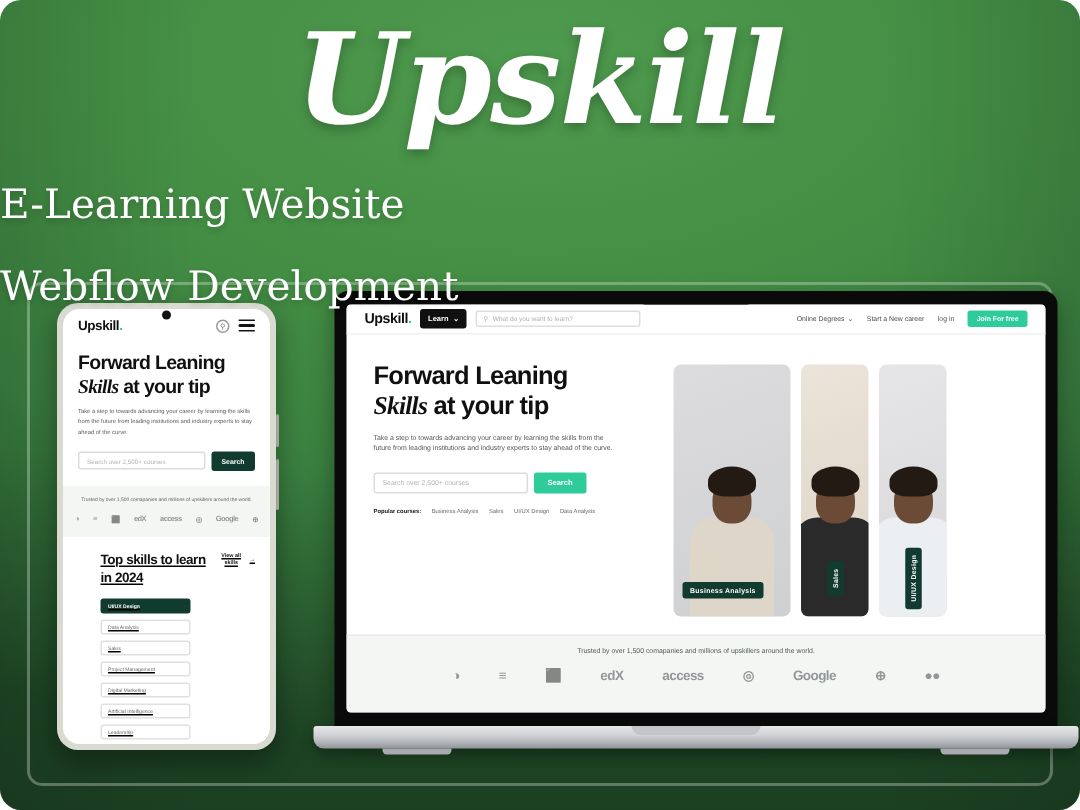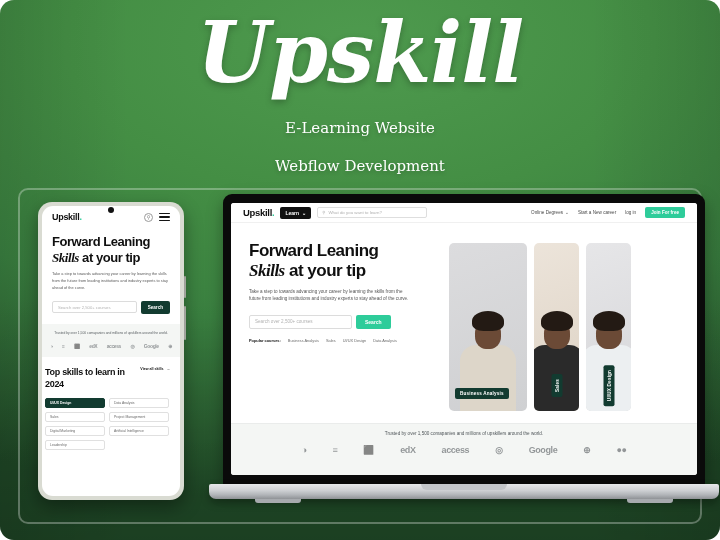--- a/index.html
+++ b/index.html
@@ -37,23 +37,23 @@
     font-weight:700;
     font-size:84px;
     letter-spacing:-1px;
     color:#ffffff;
     text-shadow: 0 3px 7px rgba(0,0,0,.25);
     line-height:1.12;
     z-index:4;
   }
   .subtitle{
     position:absolute; top:118px; left:0; right:0;
-    text-align:center;
+    text-align:left;
     font-family:"DejaVu Serif", serif;
-    font-size:15px;
+    font-size:27px;
     color:#ffffff;
     line-height:1.42;
     text-shadow:0 2px 4px rgba(0,0,0,.2);
     z-index:4;
   }
   .subtitle div + div{ margin-top:17px; }
 
   
   #stage{
     position:absolute;
@@ -203,21 +203,21 @@
     display:flex; align-items:center; padding:0 5px; font-size:4.2px; color:#b3b3b3;
   }
   .m-searchbtn{ background:#123b30; color:#fff; font-size:4.6px; font-weight:700;
                 padding:4px 7px; border-radius:2px; }
 
   .m-trust{ margin-top:10px; background:#f4f6f4; padding:7px 8px 8px; }
   .m-trust-txt{ font-size:3.3px; color:#585e62; text-align:center; line-height:1.6; }
   .m-logos{ margin-top:7px; display:flex; align-items:center; justify-content:space-between; }
   .m-logos .logo-mark{ font-size:5px; }
 
-  .m-skills{ padding:10px 10px 0 3px; }
+  .m-skills{ padding:10px 10px 0 25px;text-decoration:underline; }
   .m-skhead{ display:flex; align-items:flex-start; }
   .m-sktitle{ font-size:9px; font-weight:600; color:#101010; line-height:1.3; width:92px; letter-spacing:-.3px;}
   .m-viewall{ margin-left:auto; font-size:3.6px; font-weight:700; color:#101010;
               text-align:center; line-height:1.5; display:flex; align-items:center; gap:3px;}
   .m-tags{ margin-top:8px; display:flex; flex-wrap:wrap; gap:4px; }
   .m-tag{
     width:60px; height:10px; border:1px solid #e0e0e0; border-radius:2px;
     display:flex; align-items:center; padding:0 4px; font-size:3.4px; color:#6a6a6a;
   }
   .m-tag.active{ background:#123b30; border-color:#123b30; color:#fff; font-weight:700; }

